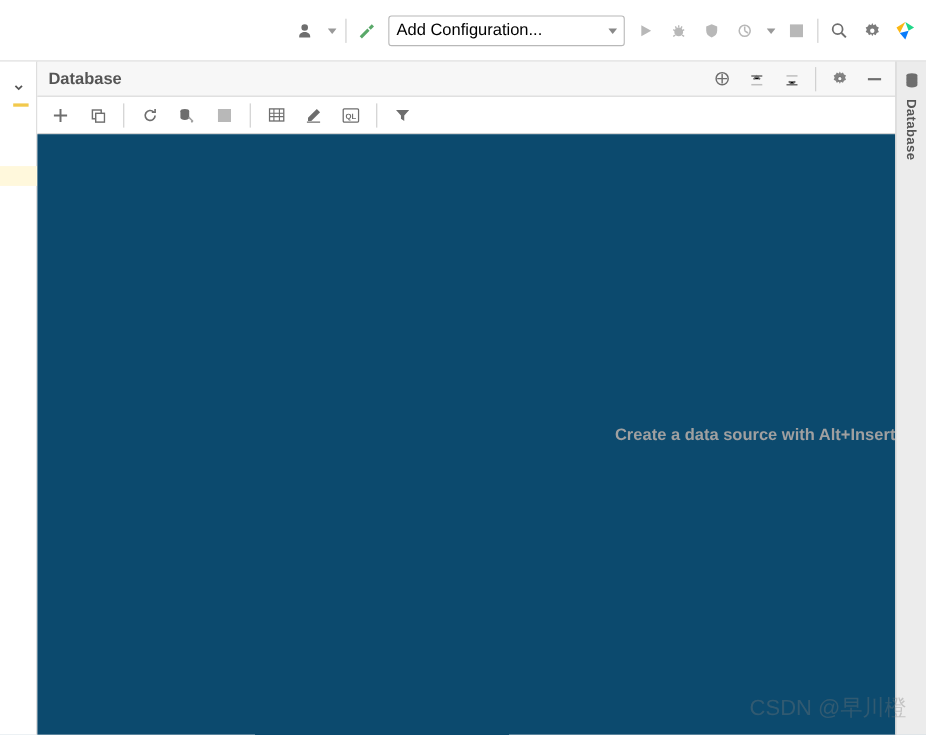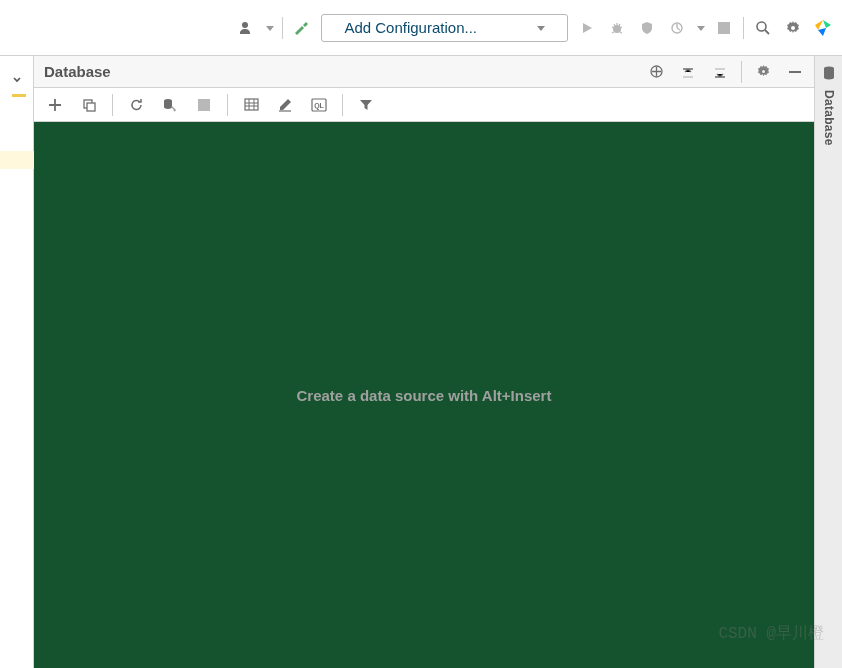--- a/index.html
+++ b/index.html
@@ -39,24 +39,24 @@
   }
   .dropdown-arrow {
     width: 9px; height: 22px; display: flex; align-items: center; justify-content: center; color: #999;
   }
   .config-select {
     border: 1px solid #b8b8b8;
     border-radius: 3px;
     height: 28px;
     display: flex;
     align-items: center;
-    padding: 0 22px;
+    padding: 0 6px;
     gap: 60px;
     font-size: 15px;
-    color: #0c4a6e;
+    color: #000000;
     cursor: pointer;
     background: #ffffff;
   }
   .config-select .arrow { color: #888; font-size: 10px; }
   .main-area {
     display: flex;
     height: calc(100% - 56px);
     font-weight: bold;
   }
   .left-gutter {
@@ -106,24 +106,24 @@
     align-items: center;
     padding: 0 10px;
     gap: 12px;
     border-bottom: 1px solid #d1d1d1;
     background: #ffffff;
   }
   .panel-body {
     flex: 1;
     display: flex;
     align-items: center;
-    justify-content: center;
+    justify-content: flex-end;
     color: #a0a0a0;
     font-size: 15px;
-    background: #14532d;
+    background: #0c4a6e;
   }
   .right-rail {
     width: 28px;
     min-width: 28px;
     background: #ececec;
     border-left: 1px solid #d1d1d1;
     display: flex;
     flex-direction: column;
     align-items: center;
     padding-top: 6px;
@@ -132,25 +132,24 @@
   .right-rail .rail-label {
     writing-mode: vertical-rl;
     font-size: 12px;
     color: #555;
     margin-top: 6px;
     letter-spacing: 0.3px;
   }
   .watermark {
     position: absolute;
     right: 18px;
-    bottom: 24px;
+    bottom: 11px;
     color: rgba(120,120,120,0.35);
-    font-size: 16px;
+    font-size: 20px;
     pointer-events: none;
-    font-family: Liberation Mono, monospace;
   }
   svg { display: block; }
 </style>
 </head>
 <body>
 
 <div class="top-toolbar">
   <div class="icon-btn">
     <svg width="16" height="16" viewBox="0 0 16 16">
         <path fill="currentColor" d="M7 2a3 3 0 1 1 0 6 3 3 0 0 1 0-6zm-5 11c0-2.5 2.5-4 5-4s5 1.5 5 4v1H2v-1z"></path>

